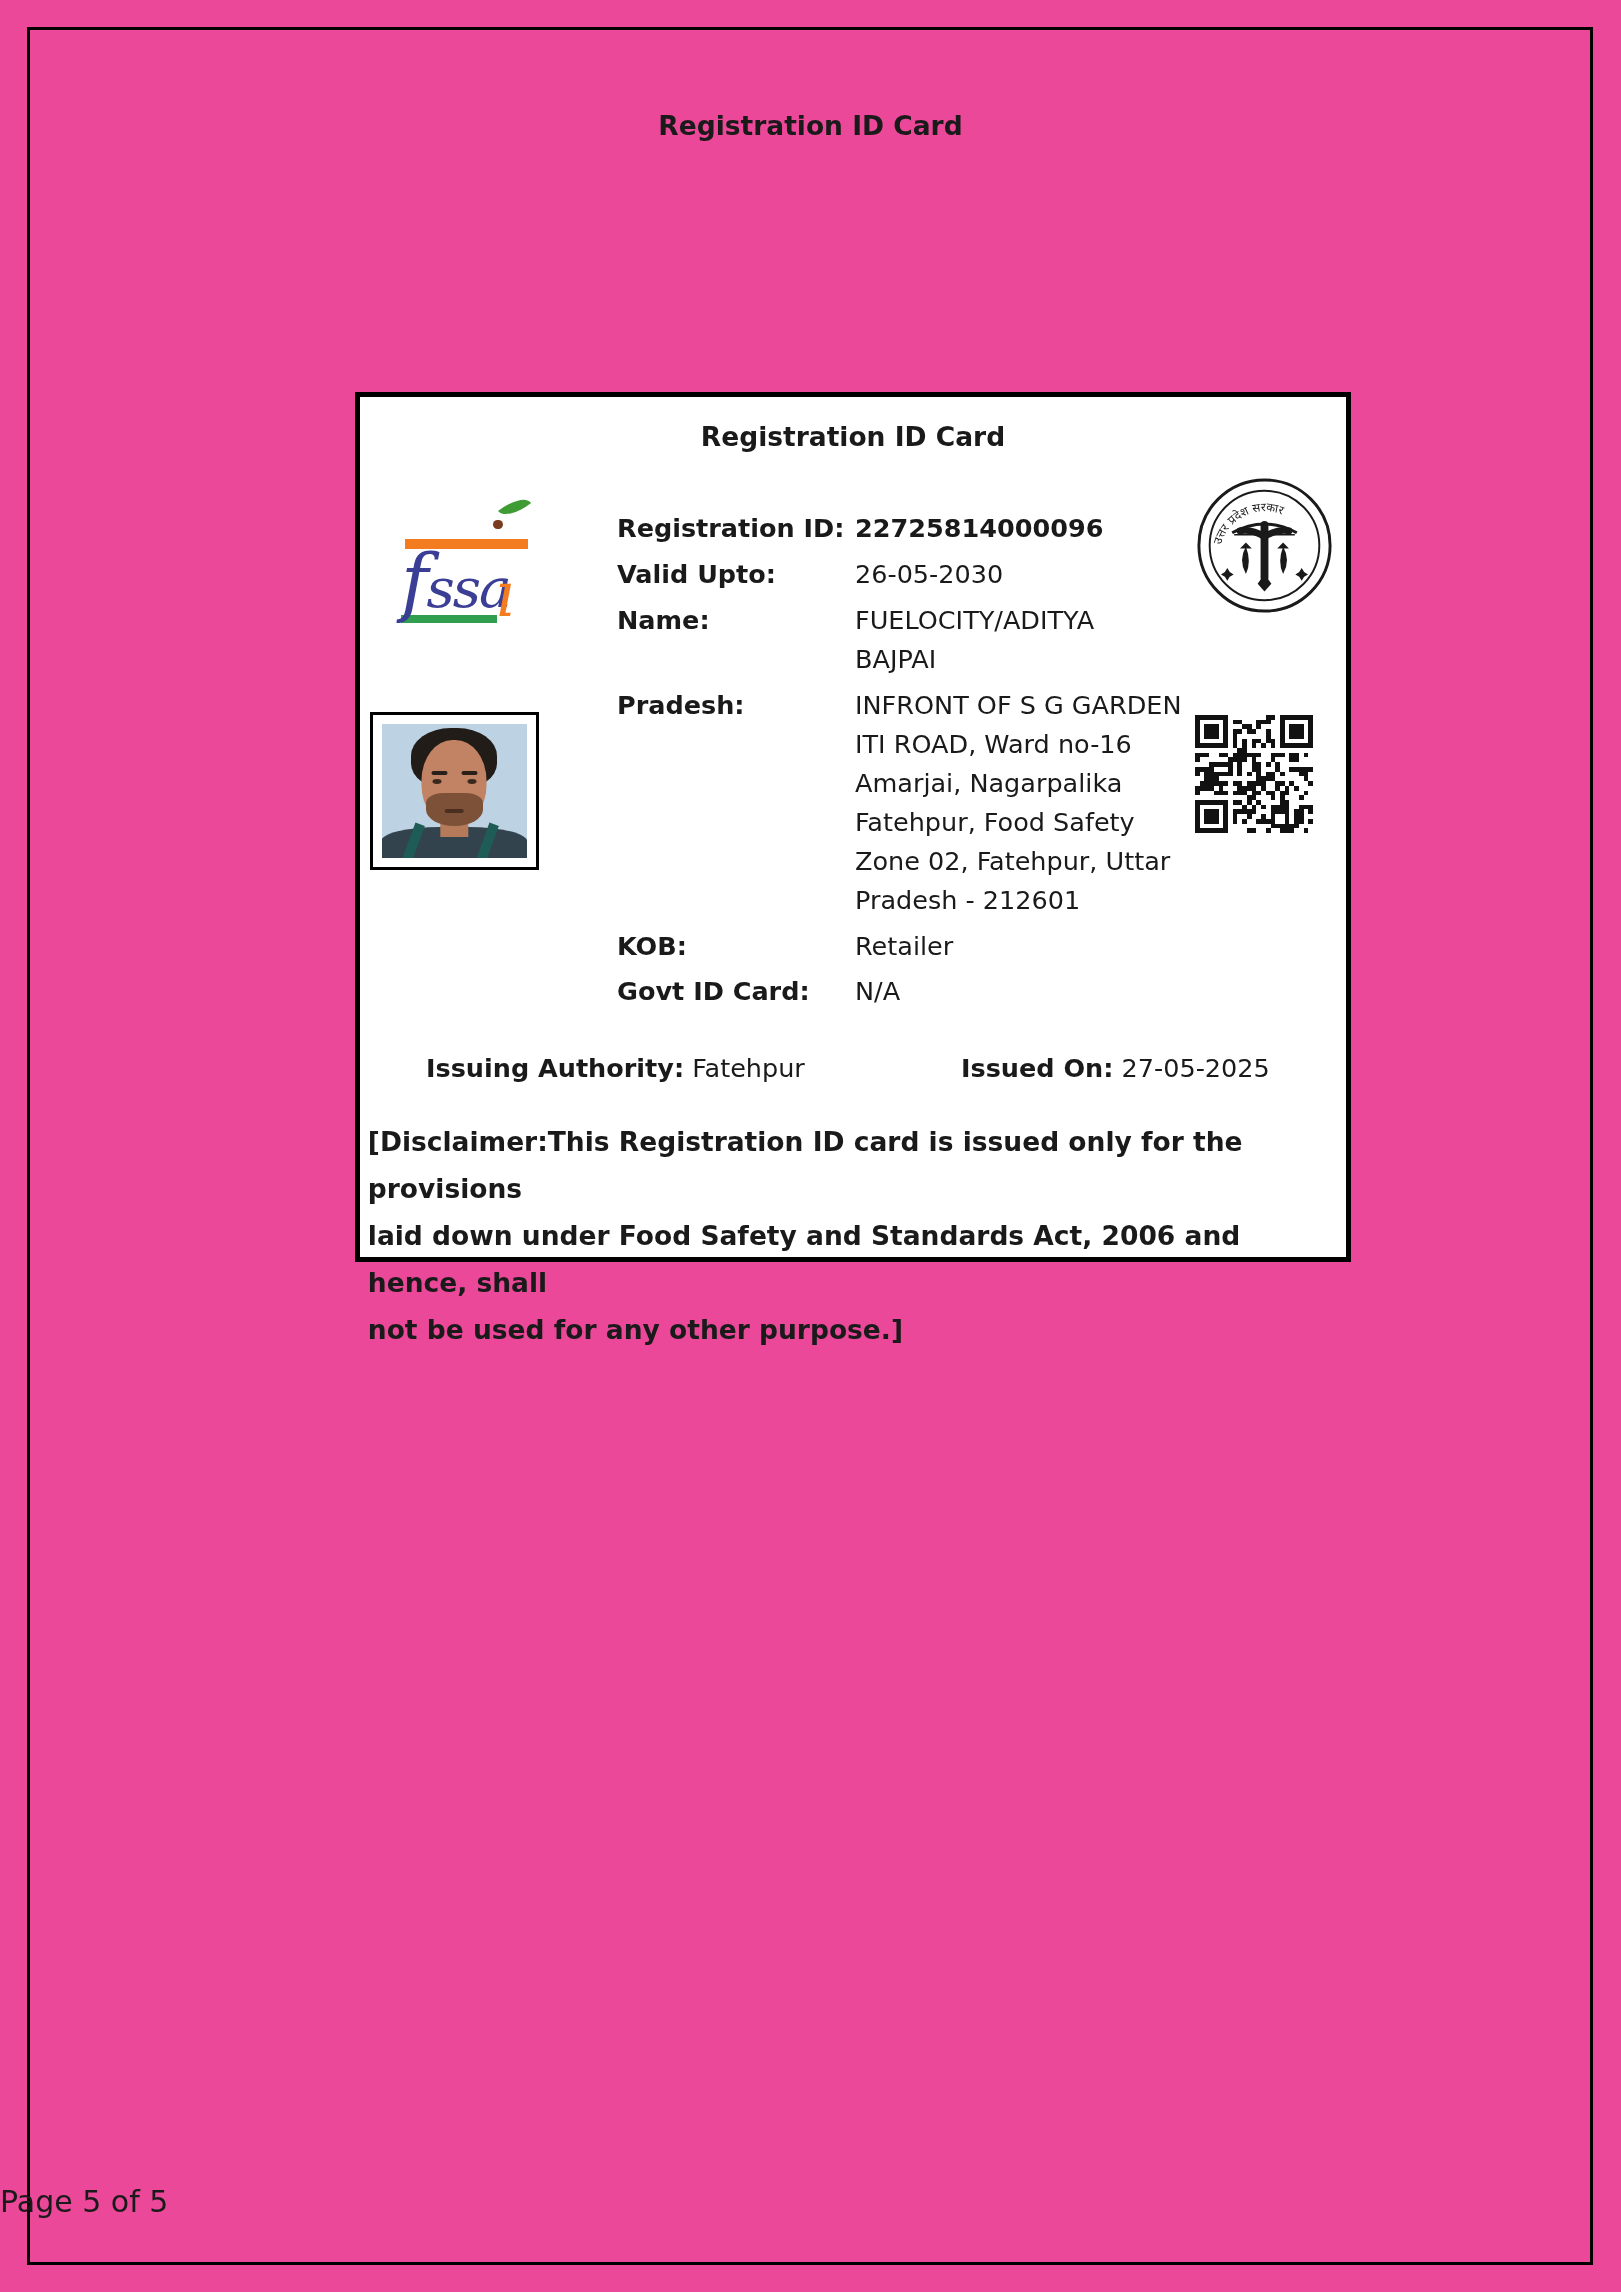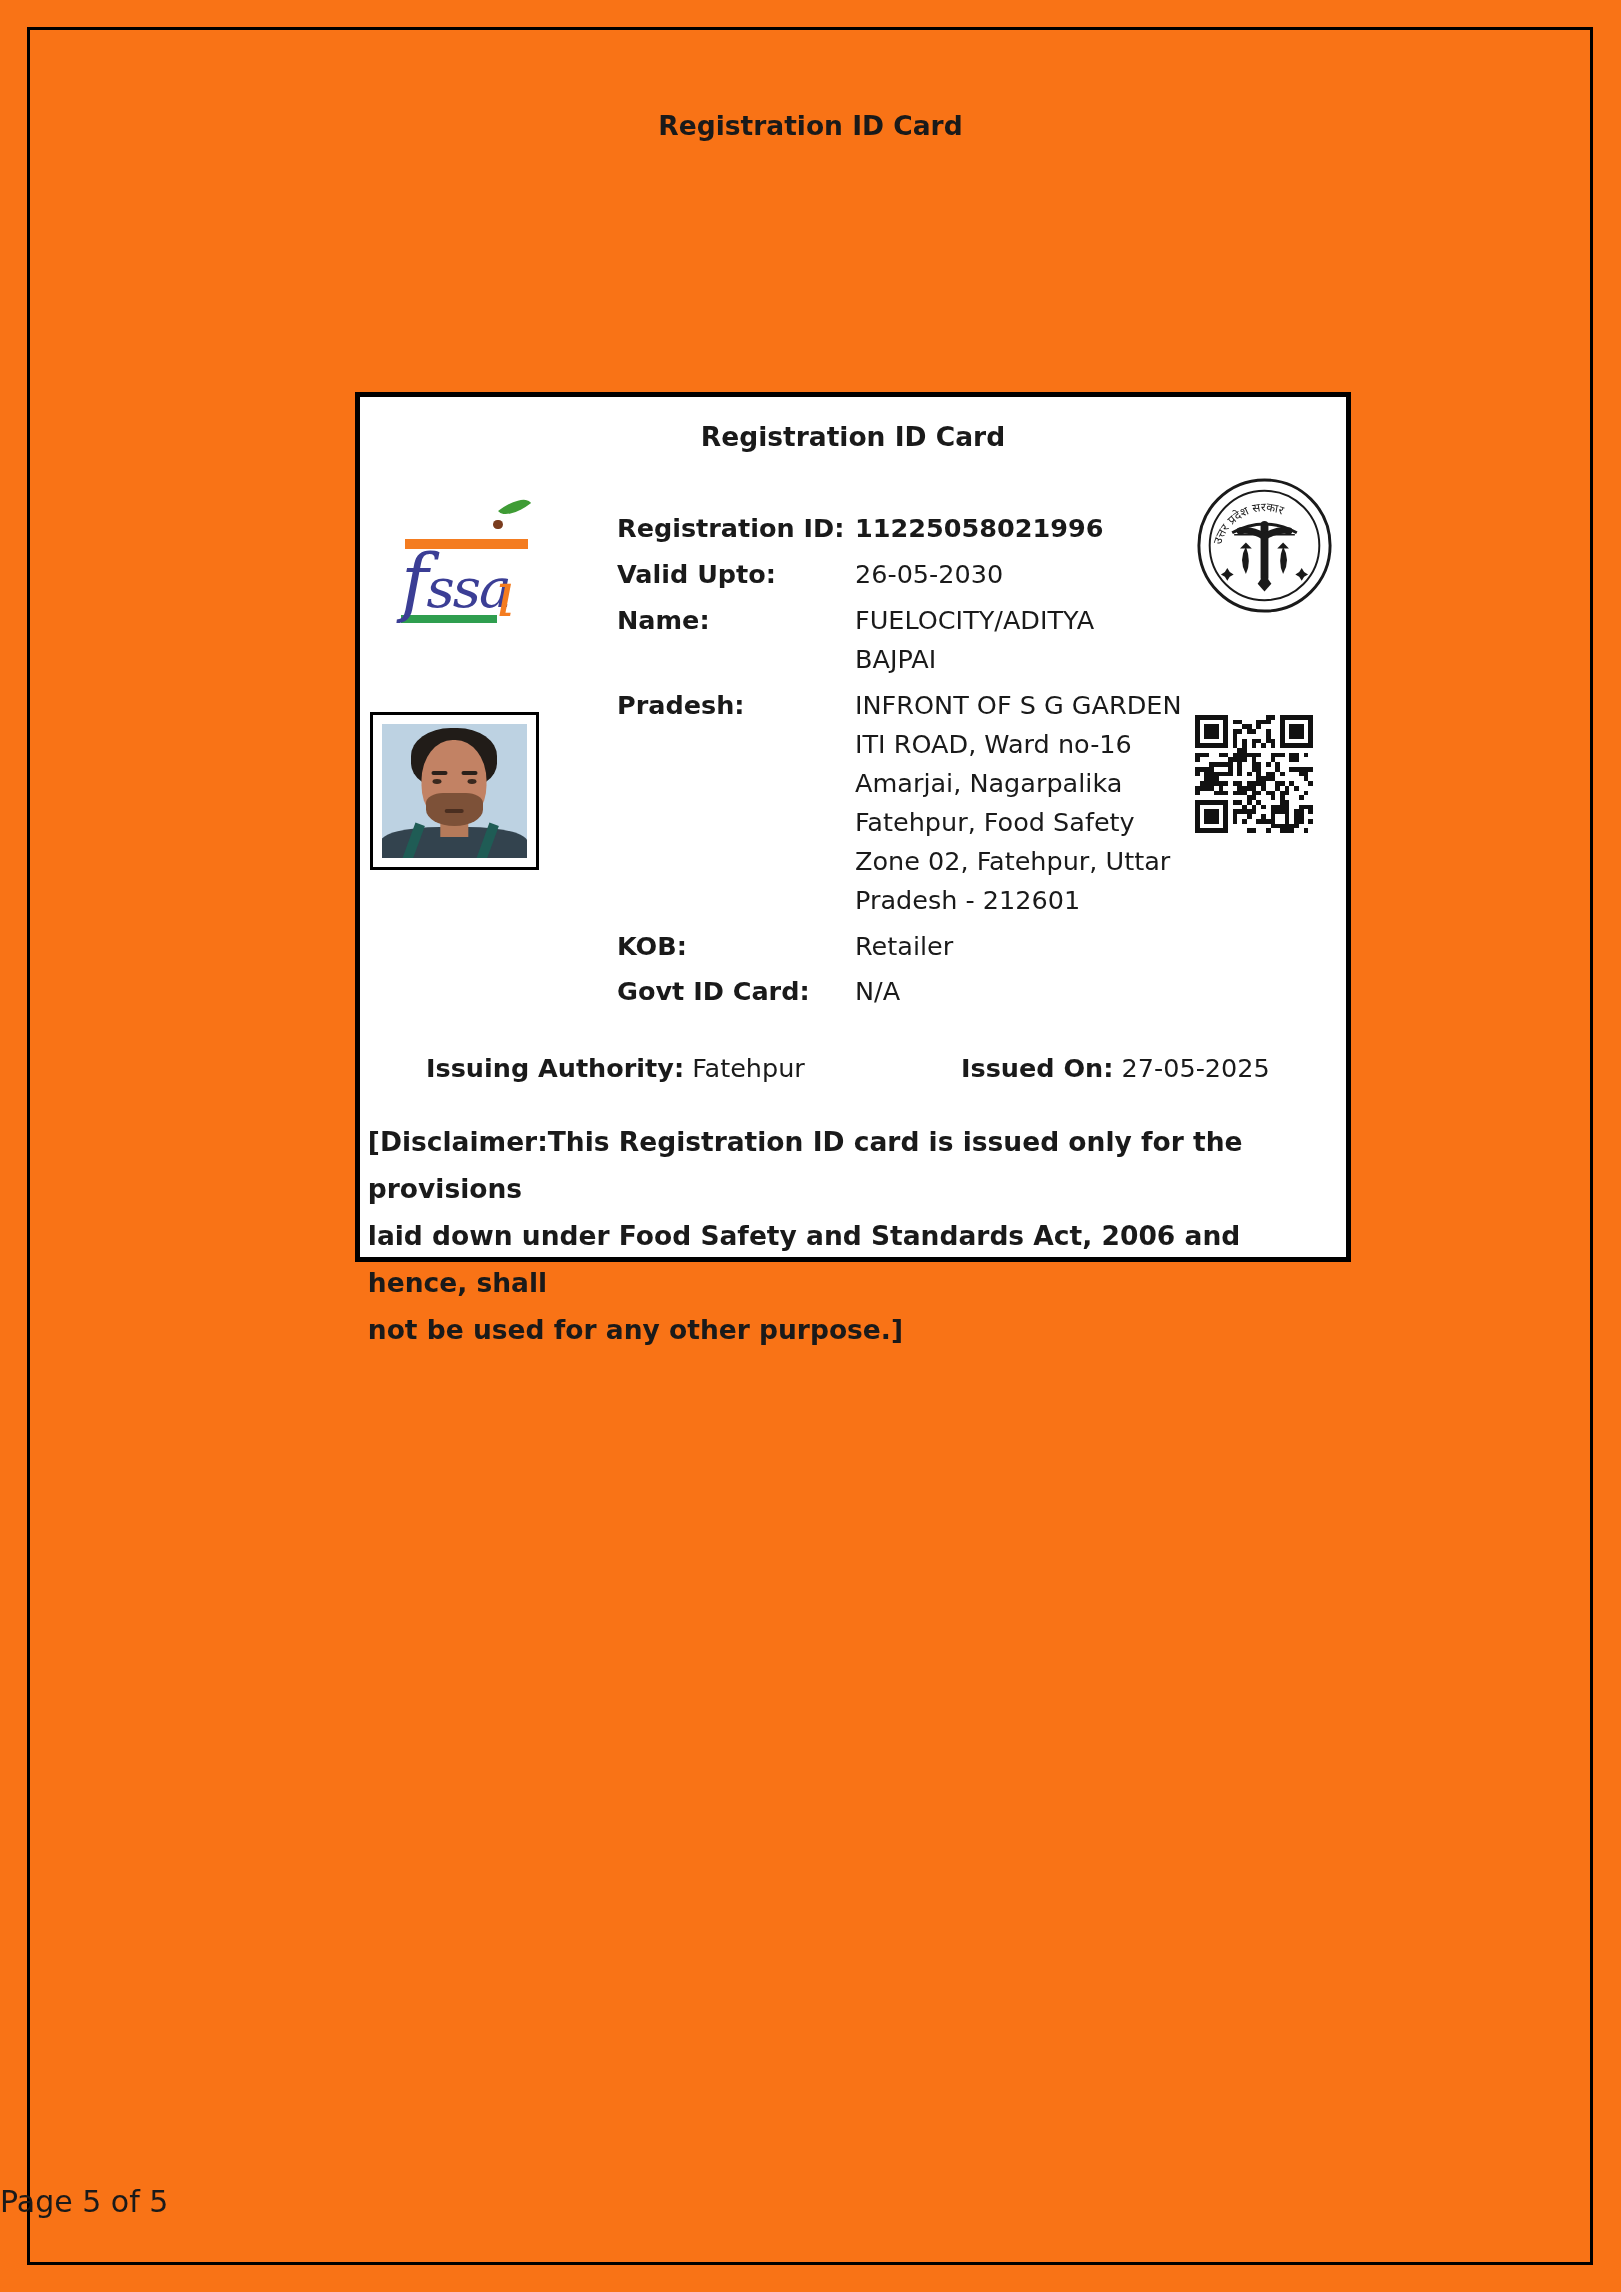--- a/index.html
+++ b/index.html
@@ -1,16 +1,16 @@
 <!DOCTYPE html>
 <html><head>
 <meta charset="utf-8">
 <style>
   html,body{margin:0;padding:0;background:#fff;}
-  .page{position:relative;width:1621px;height:2293px;background:#f97316;
+  .page{position:relative;width:1621px;height:2293px;background:#ec4899;
         font-family:"DejaVu Sans",sans-serif;color:#1a1a1a;overflow:hidden;}
   .page-border{position:absolute;left:27.4px;top:26.5px;width:1566px;height:2238px;
         border:3.9px solid #000;box-sizing:border-box;}
   .doc-title{position:absolute;left:0;top:110px;width:100%;text-align:center;
         font-size:26.5px;font-weight:bold;}
   .footer{position:absolute;left:0;top:2184px;width:100%;text-align:left;font-size:30px;}
 
   
   .card{position:absolute;left:355px;top:392px;width:996px;height:870px;
         border:5.9px solid #000;box-sizing:border-box;background:#fff;}
@@ -445,21 +445,21 @@
           <rect x="6" y="20" width="1" height="1" fill="#111"></rect>
           <rect x="6" y="21" width="1" height="1" fill="#111"></rect>
           <rect x="6" y="22" width="1" height="1" fill="#111"></rect>
           <rect x="6" y="23" width="1" height="1" fill="#111"></rect>
           <rect x="6" y="24" width="1" height="1" fill="#111"></rect>
         </svg></div>
 
     <div class="fields">
       <div class="field-row bold-value">
         <div class="field-label">Registration ID:</div>
-        <div class="field-value">11225058021996</div>
+        <div class="field-value">22725814000096</div>
       </div>
       <div class="field-row">
         <div class="field-label">Valid Upto:</div>
         <div class="field-value">26-05-2030</div>
       </div>
       <div class="field-row">
         <div class="field-label">Name:</div>
         <div class="field-value">
           <div>FUELOCITY/ADITYA</div>
           <div>BAJPAI</div>

